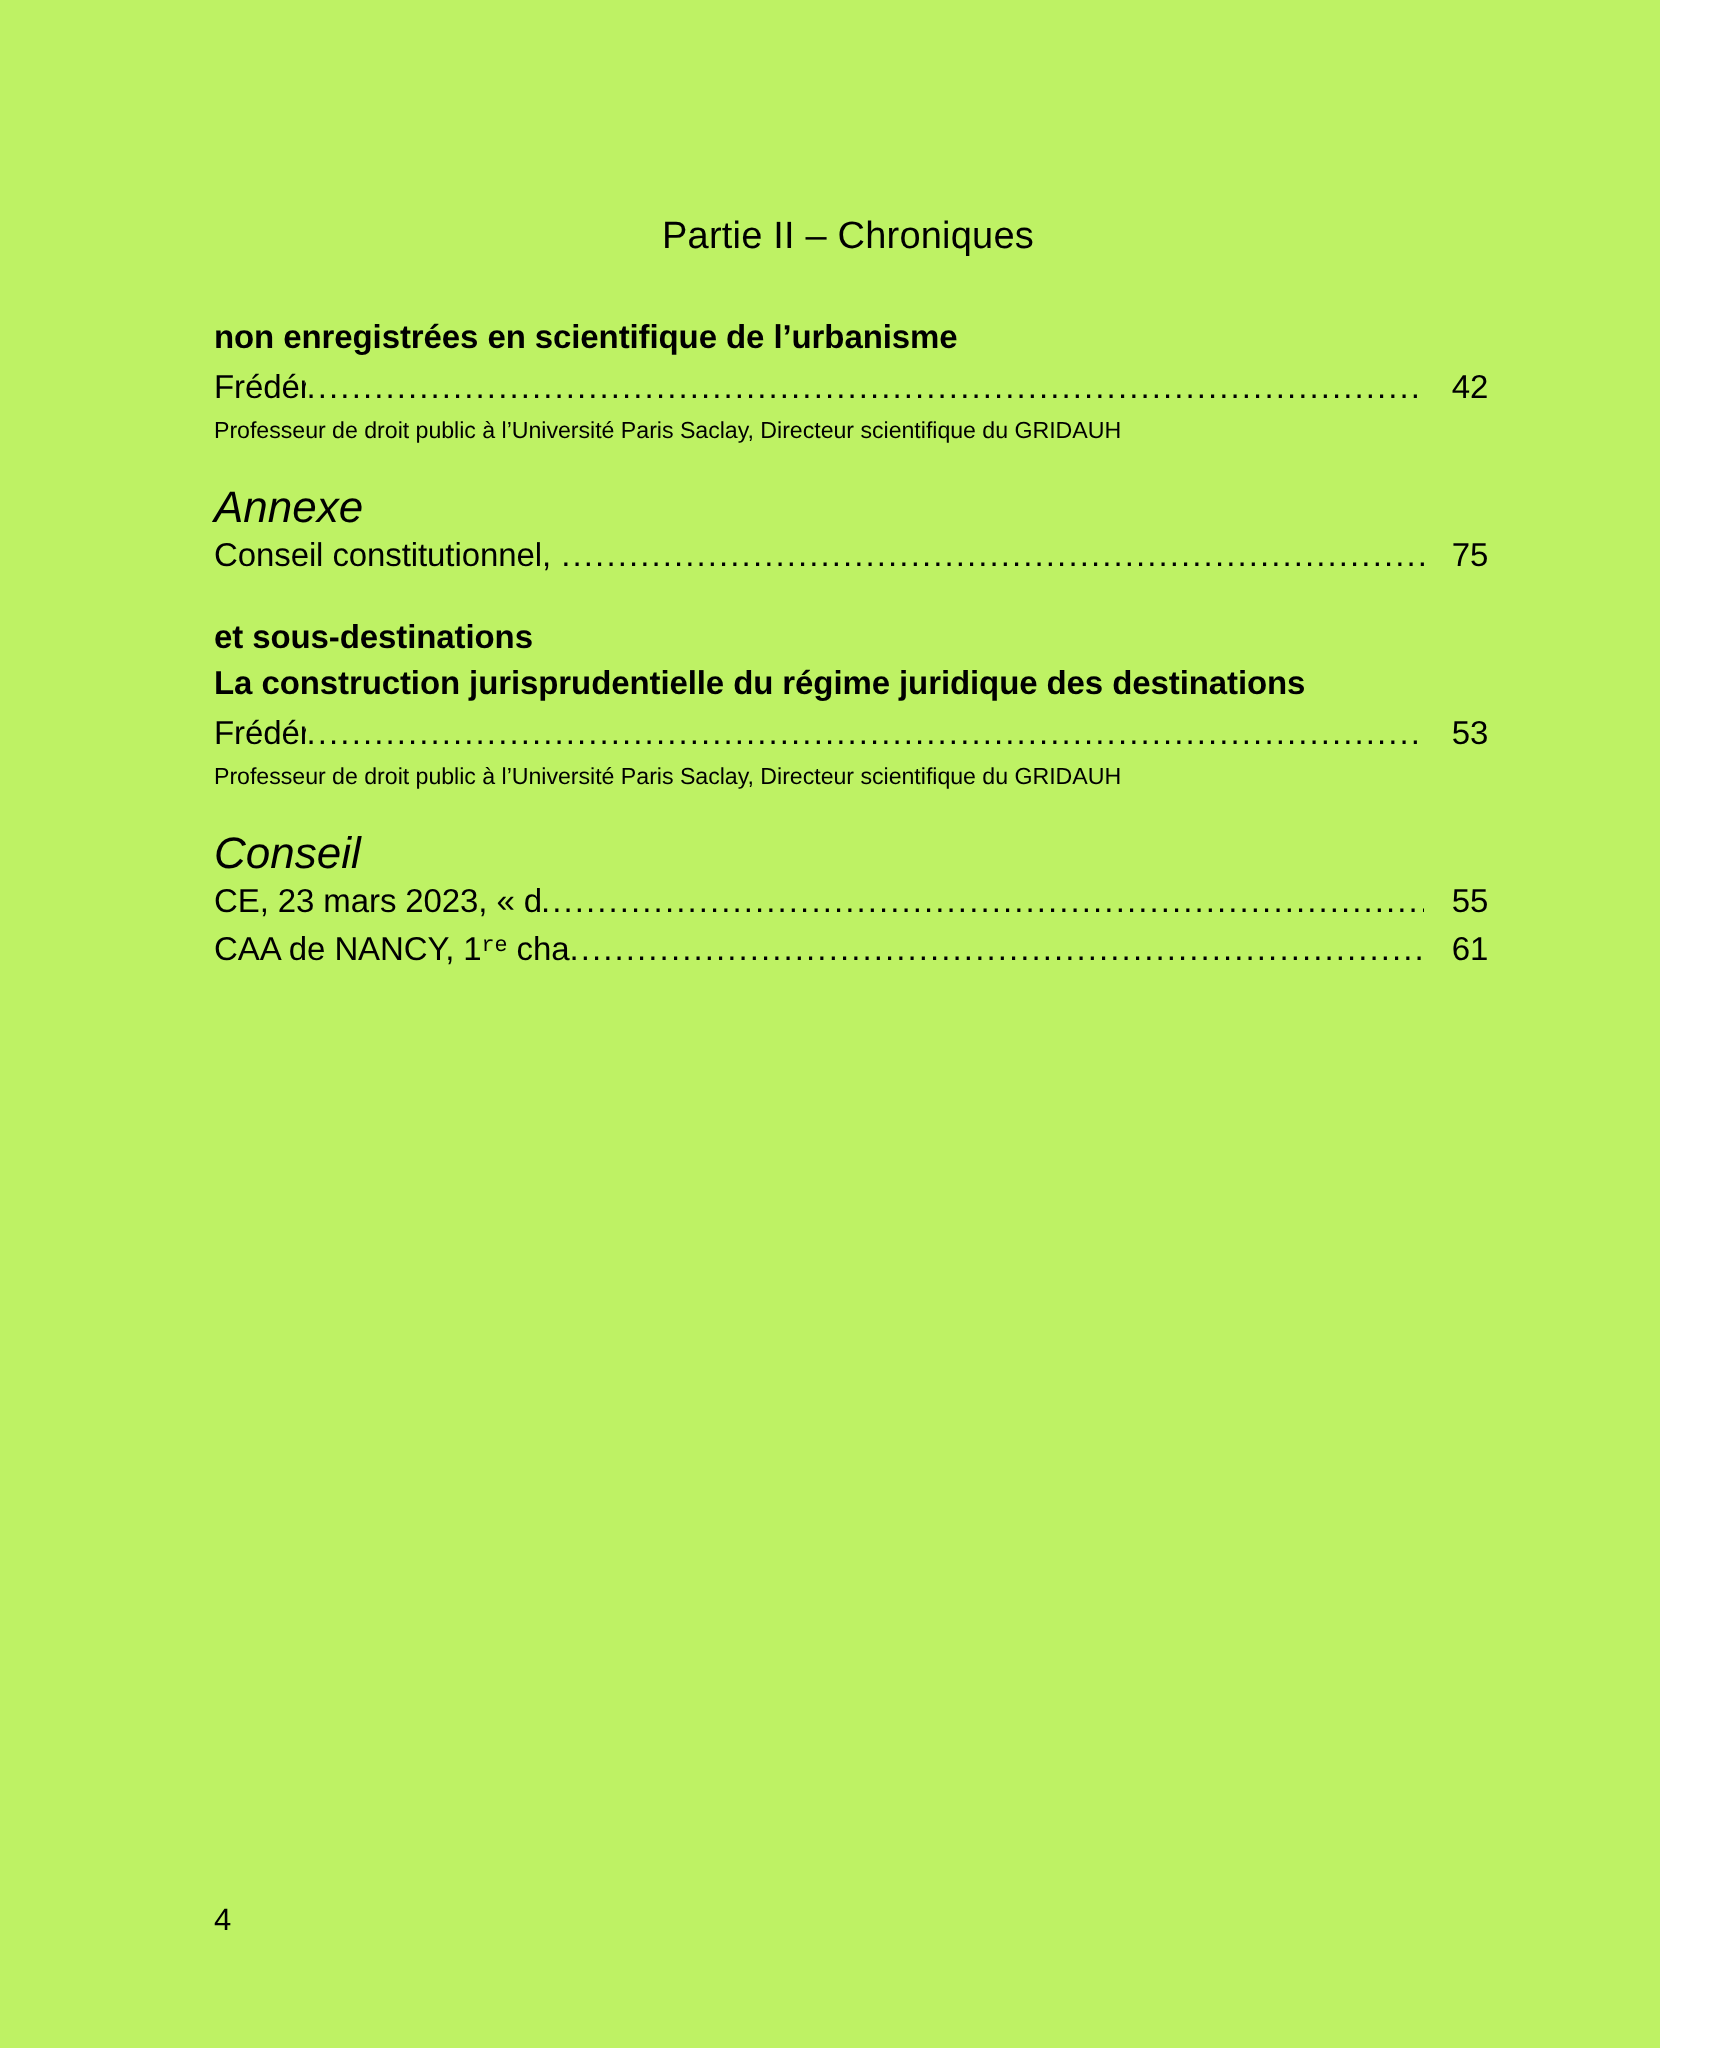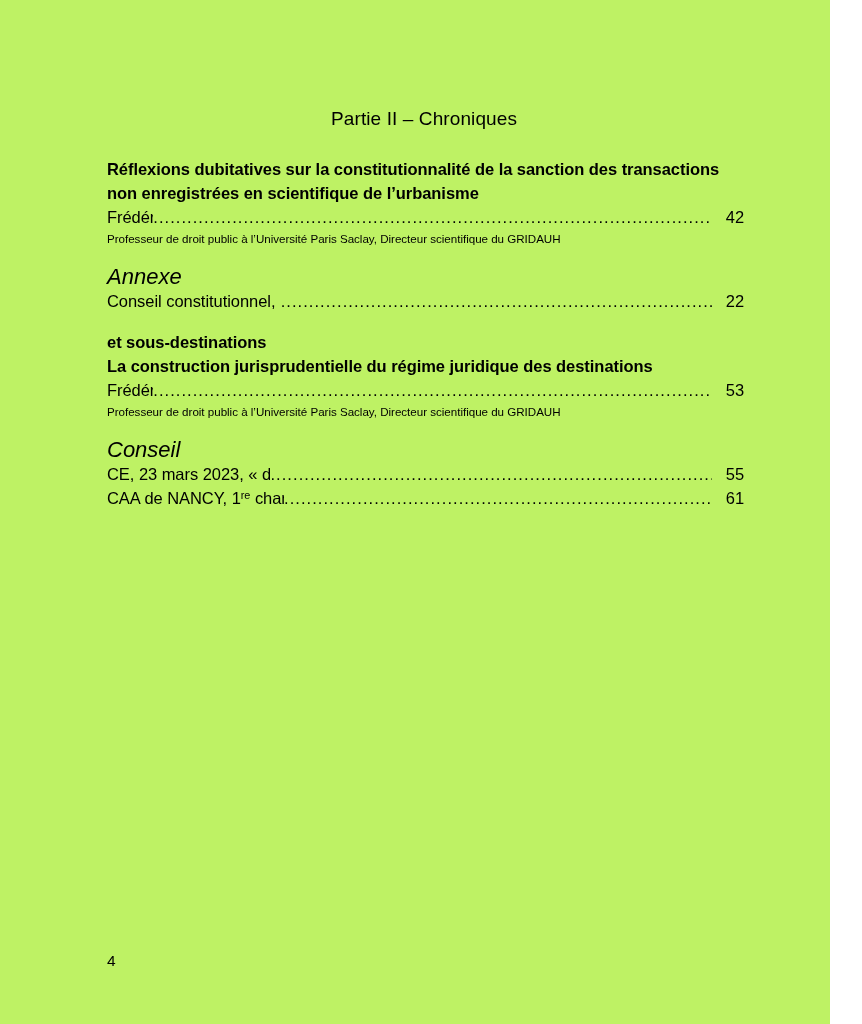--- a/index.html
+++ b/index.html
@@ -117,20 +117,21 @@
   }
 
   .annex-list {
     margin-top: 1px;
   }
 
   sup.ord {
     font-size: 0.66em;
     vertical-align: 0.42em;
     line-height: 0;
+    font-family: Liberation Mono, monospace;
   }
 
   
   .folio {
     position: absolute;
     left: 107px;
     top: 950px;
     font-size: 15.5px;
     line-height: 22px;
   }
@@ -140,39 +141,38 @@
 
 <div class="page">
 
   <div class="content">
 
     <div class="section-title">Partie II – Chroniques</div>
 
     <div class="article">
 
       <div class="article-title">
-        <span class="tline">Réflexions dubitatives sur la constitutionnalité de la sanction des transactions</span>
         <span class="tline">non enregistrées en scientifique de l’urbanisme</span>
       </div>
 
       <div class="toc-row">
         <span class="toc-label">Frédéric ROLIN</span>
         <span class="toc-dots"></span>
         <span class="toc-page">42</span>
       </div>
 
       <div class="affiliation">Professeur de droit public à l’Université Paris Saclay, Directeur scientifique du GRIDAUH</div>
 
       <div class="annex-heading">Annexe</div>
 
       <div class="annex-list">
         <div class="toc-row">
           <span class="toc-label">Conseil constitutionnel, décision n° 2023-1060 QPC du 14 septembre 2023</span>
           <span class="toc-dots gap-left"></span>
-          <span class="toc-page">22</span>
+          <span class="toc-page">75</span>
         </div>
       </div>
 
     </div>
 
     <div class="article second">
 
       <div class="article-title">
         <span class="tline">et sous-destinations</span>
         <span class="tline">La construction jurisprudentielle du régime juridique des destinations</span>

